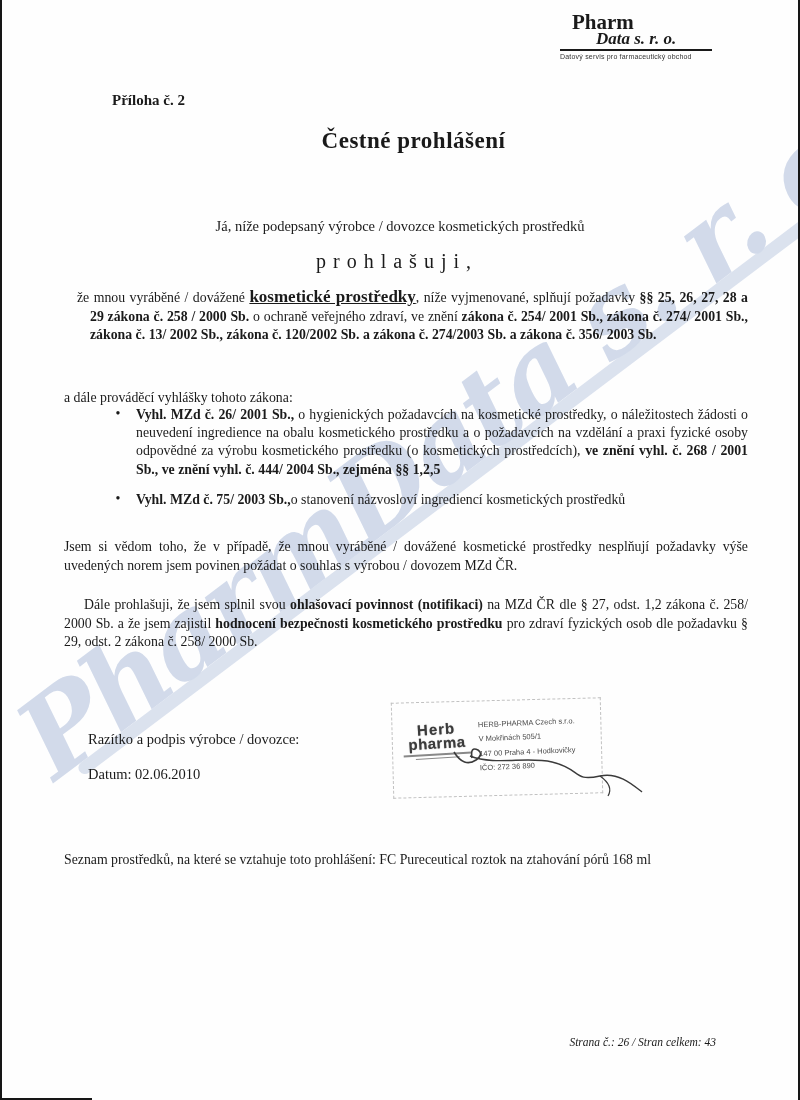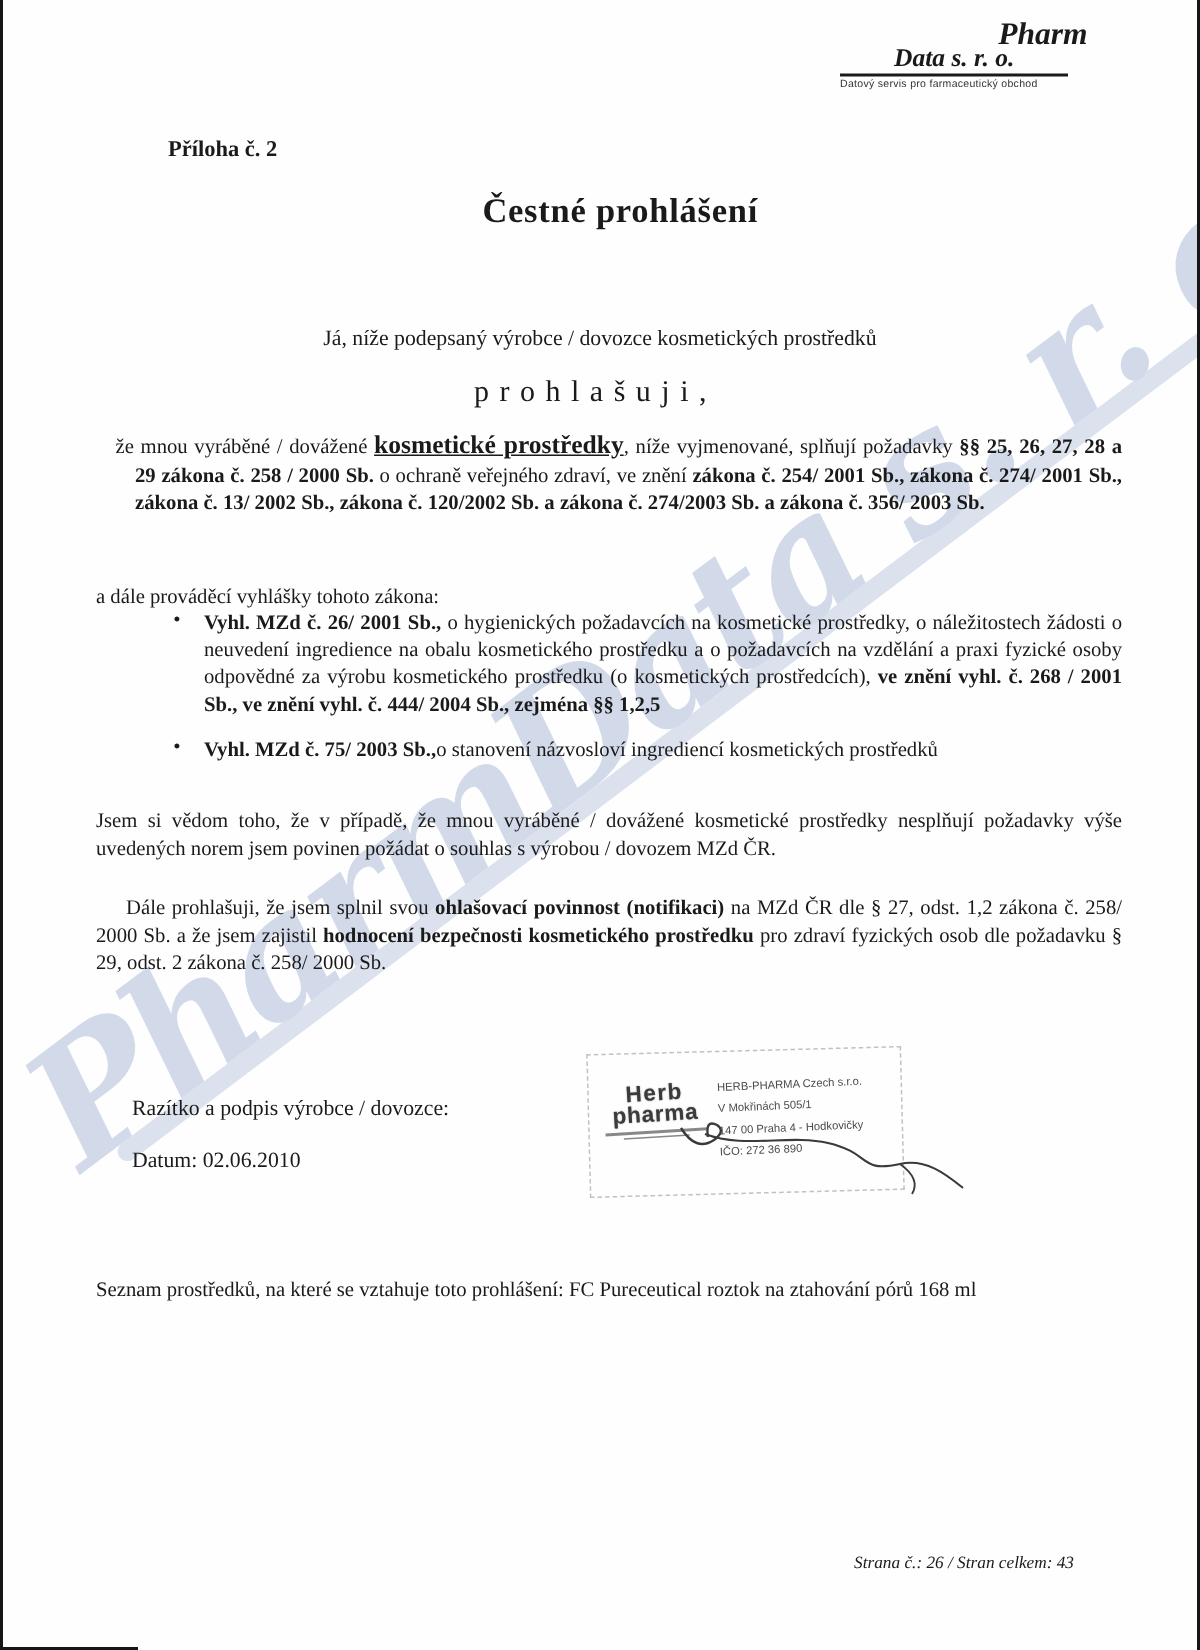--- a/index.html
+++ b/index.html
@@ -12,21 +12,21 @@
   .edge-right{right:0;top:0;width:2px;height:1100px;background:#161616;}
   .edge-bottom{left:0;bottom:0;width:92px;height:2px;background:#161616;}
   
   .watermark{left:28px;top:688px;transform:rotate(-37deg);transform-origin:0 50%;
              font-family:"DejaVu Serif",serif;font-style:italic;font-weight:bold;
              font-size:110px;letter-spacing:-4px;white-space:nowrap;opacity:0.42;z-index:0;}
   .wm-swoosh{display:block;height:13px;width:97%;background:currentColor;opacity:0.8;
              border-radius:8px;margin-top:-26px;margin-left:26px;}
   
   .logo{left:560px;top:12px;width:165px;}
-  .logo-pharm{font-style:italic;font-weight:bold;font-size:21px;margin-left:12px;line-height:1.0;text-align:right;}
+  .logo-pharm{font-weight:bold;font-size:21px;margin-left:12px;line-height:1.0;}
   .logo-data{font-style:italic;font-weight:bold;font-size:17px;margin-left:36px;margin-top:-3px;line-height:1.0;}
   .logo-rule{border-top:2px solid #1a1a1a;width:152px;margin-top:2px;}
   .logo-tagline{font-family:"Liberation Sans",sans-serif;font-size:7px;color:#333;
                 margin-top:2px;letter-spacing:0.2px;white-space:nowrap;}
   
   .priloha{left:88px;top:92px;font-weight:bold;font-size:15px;margin-left:24px;}
   .title{left:0;right:0;top:128px;text-align:center;font-weight:bold;font-size:23px;letter-spacing:0.5px;padding-left:27px;}
   .intro{left:0;right:0;top:218px;text-align:center;font-size:14.5px;}
   .prohlasuji{left:0;right:12px;top:250px;text-align:center;font-weight:normal;font-size:20px;letter-spacing:1px;}
   

